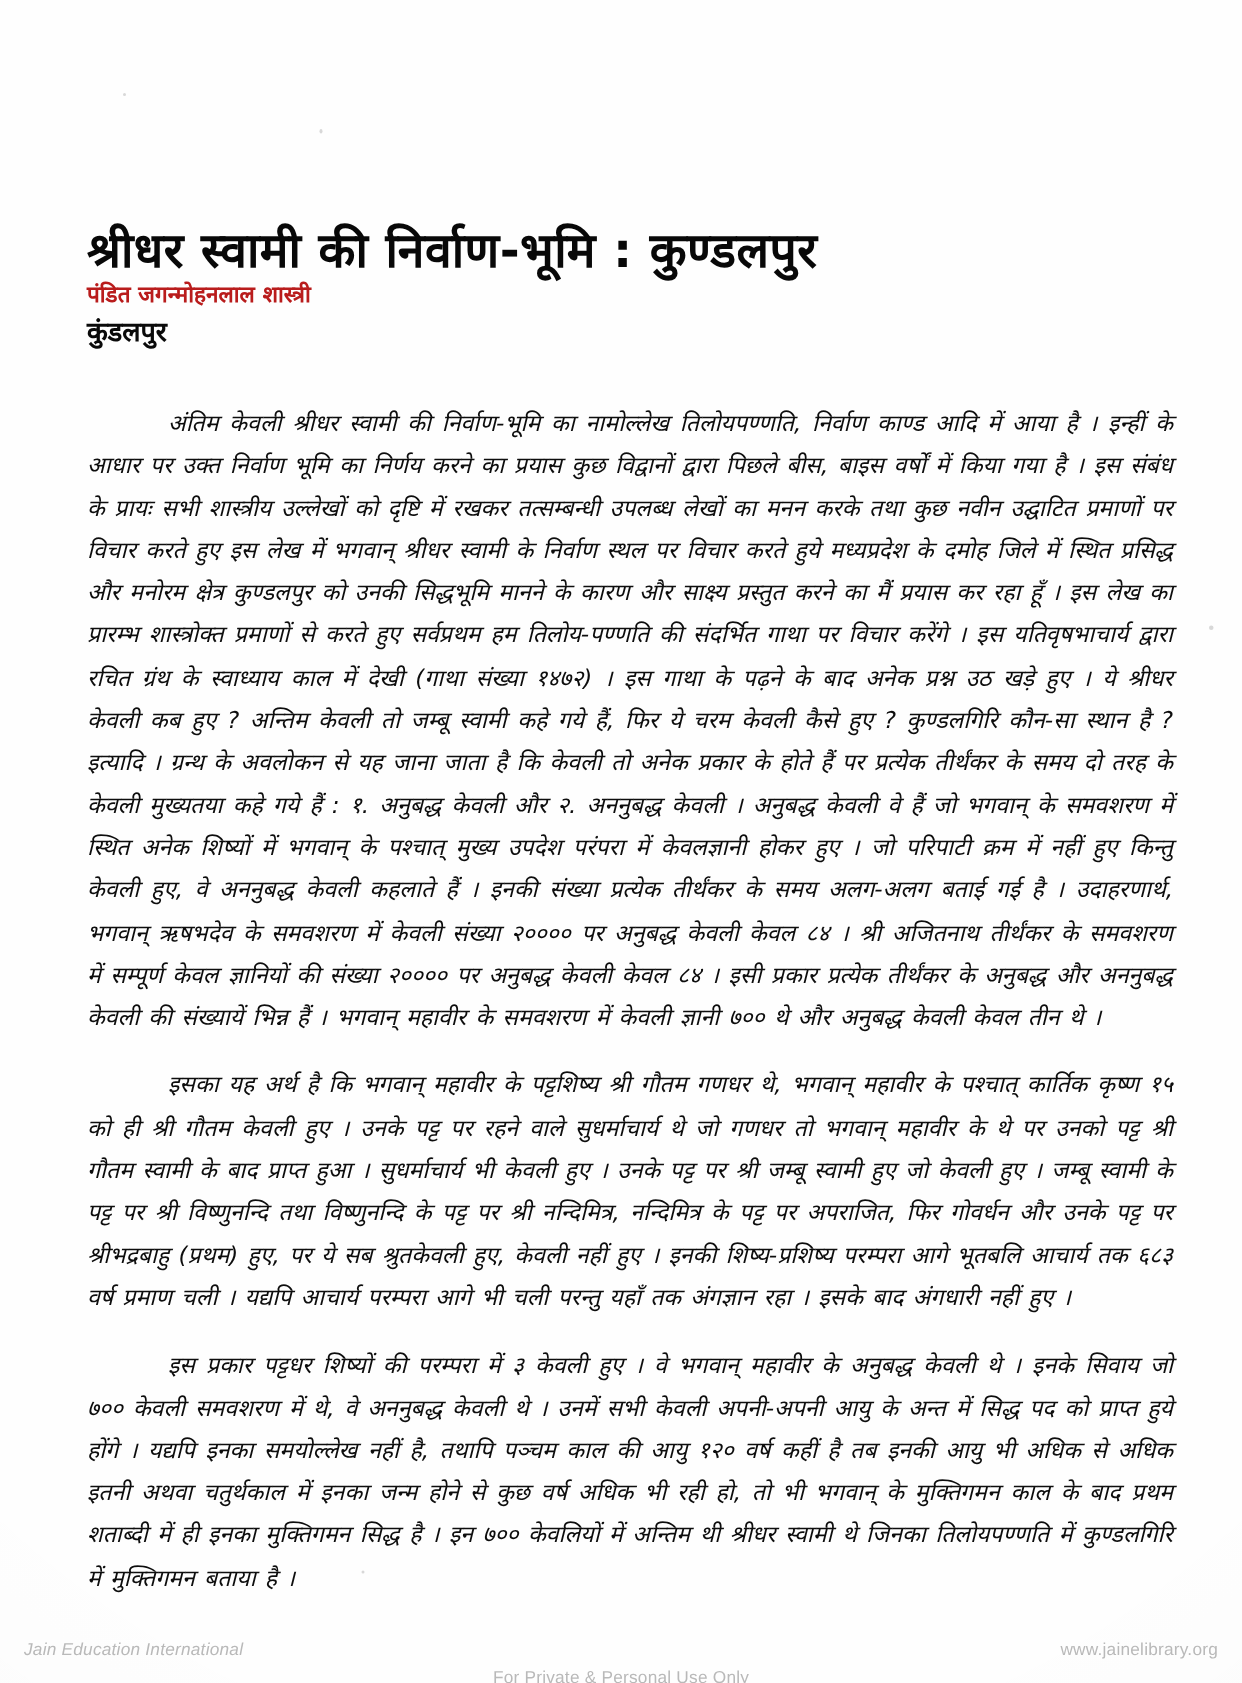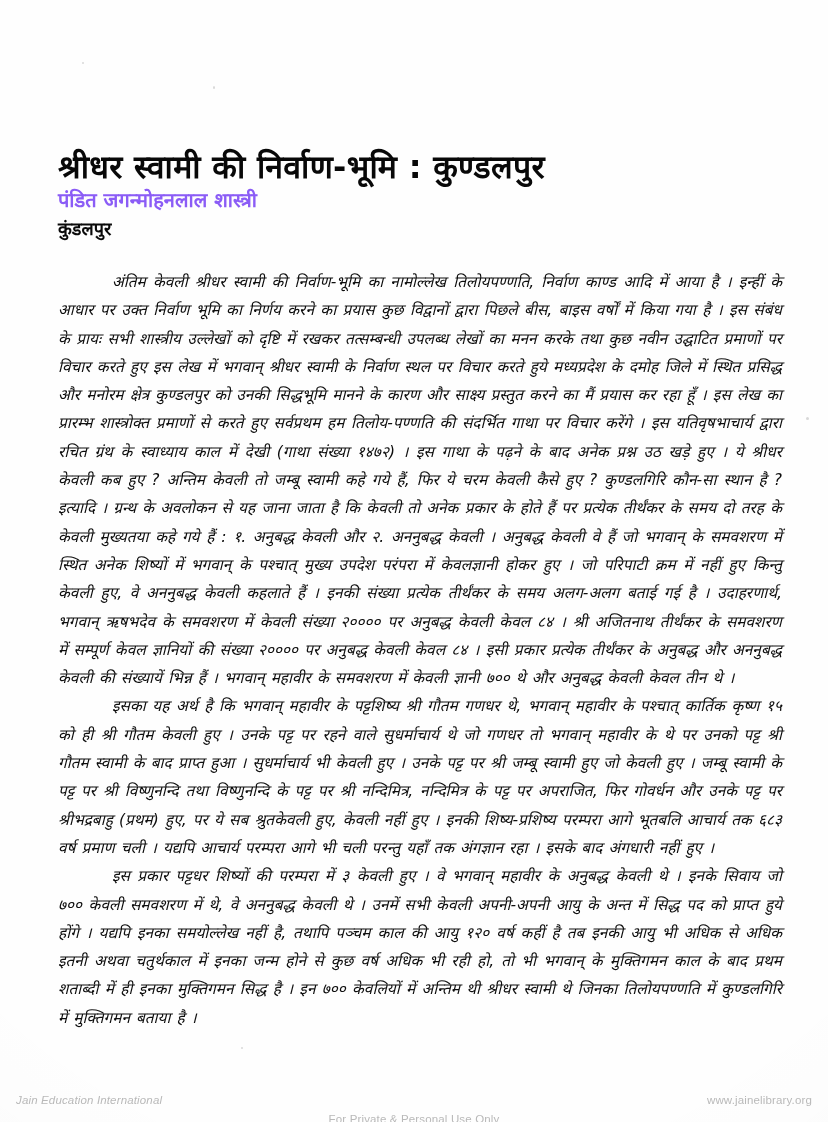--- a/index.html
+++ b/index.html
@@ -43,24 +43,24 @@
     color: #080808;
   }
 
   .author-block {
     position: absolute;
     left: 58px;
     top: 186px;
     width: 500px;
   }
   .author-name {
-    font-size: 20px;
+    font-size: 15px;
     font-weight: bold;
     line-height: 1.45;
-    color: #8b5cf6;
+    color: #b91c1c;
   }
   .author-place {
     font-size: 18px;
     font-weight: bold;
     line-height: 1.4;
     margin-top: 1px;
     color: #0a0a0a;
   }
 
   .body-text {
@@ -75,21 +75,21 @@
     font-size: 15.4px;
     line-height: 28.3px;
     text-align: justify;
     text-justify: inter-word;
     word-spacing: 1.2px;
     color: #0d0d0d;
     margin: 0 0 0 0;
     -webkit-font-smoothing: none;
   }
   .para + .para {
-    margin-top: 0;
+    margin-top: 17px;
   }
   .para .indent {
     display: inline-block;
     width: 54px;
   }
 
   
   .footer {
     position: absolute;
     left: 0;

